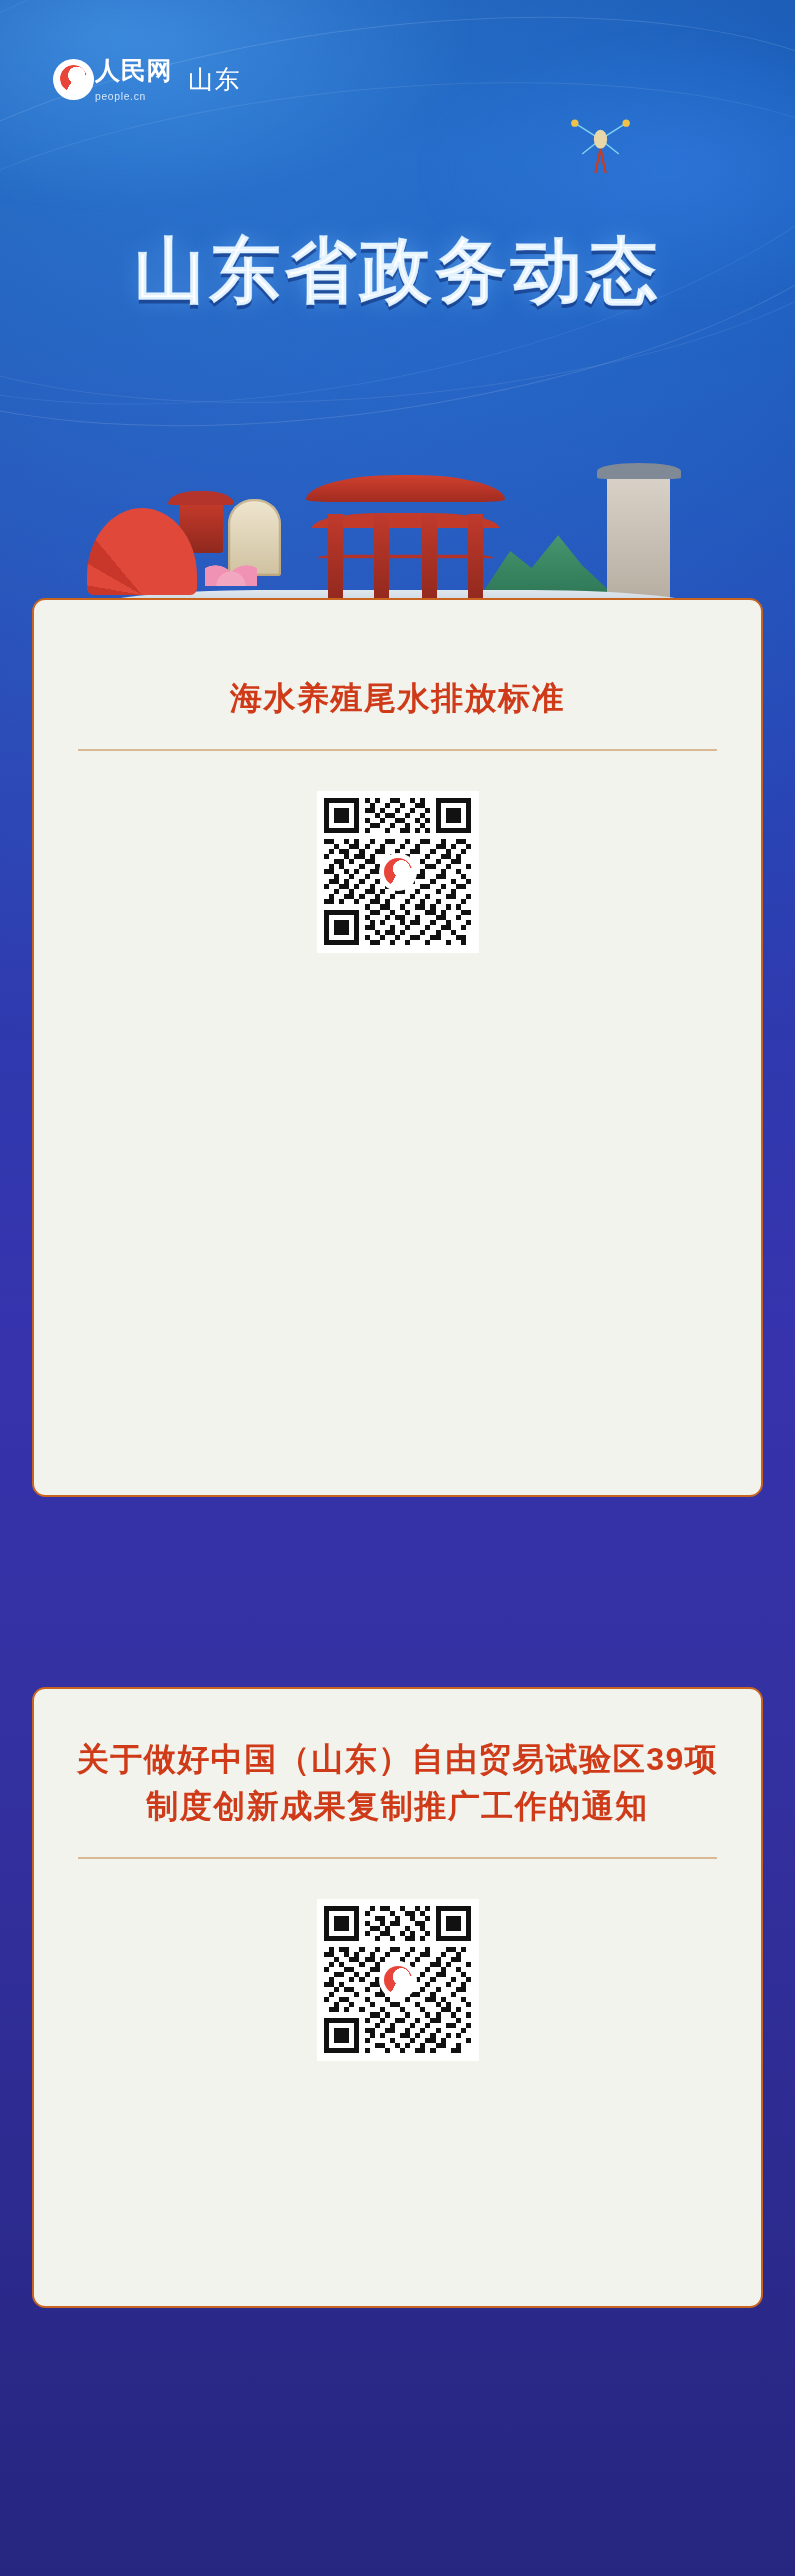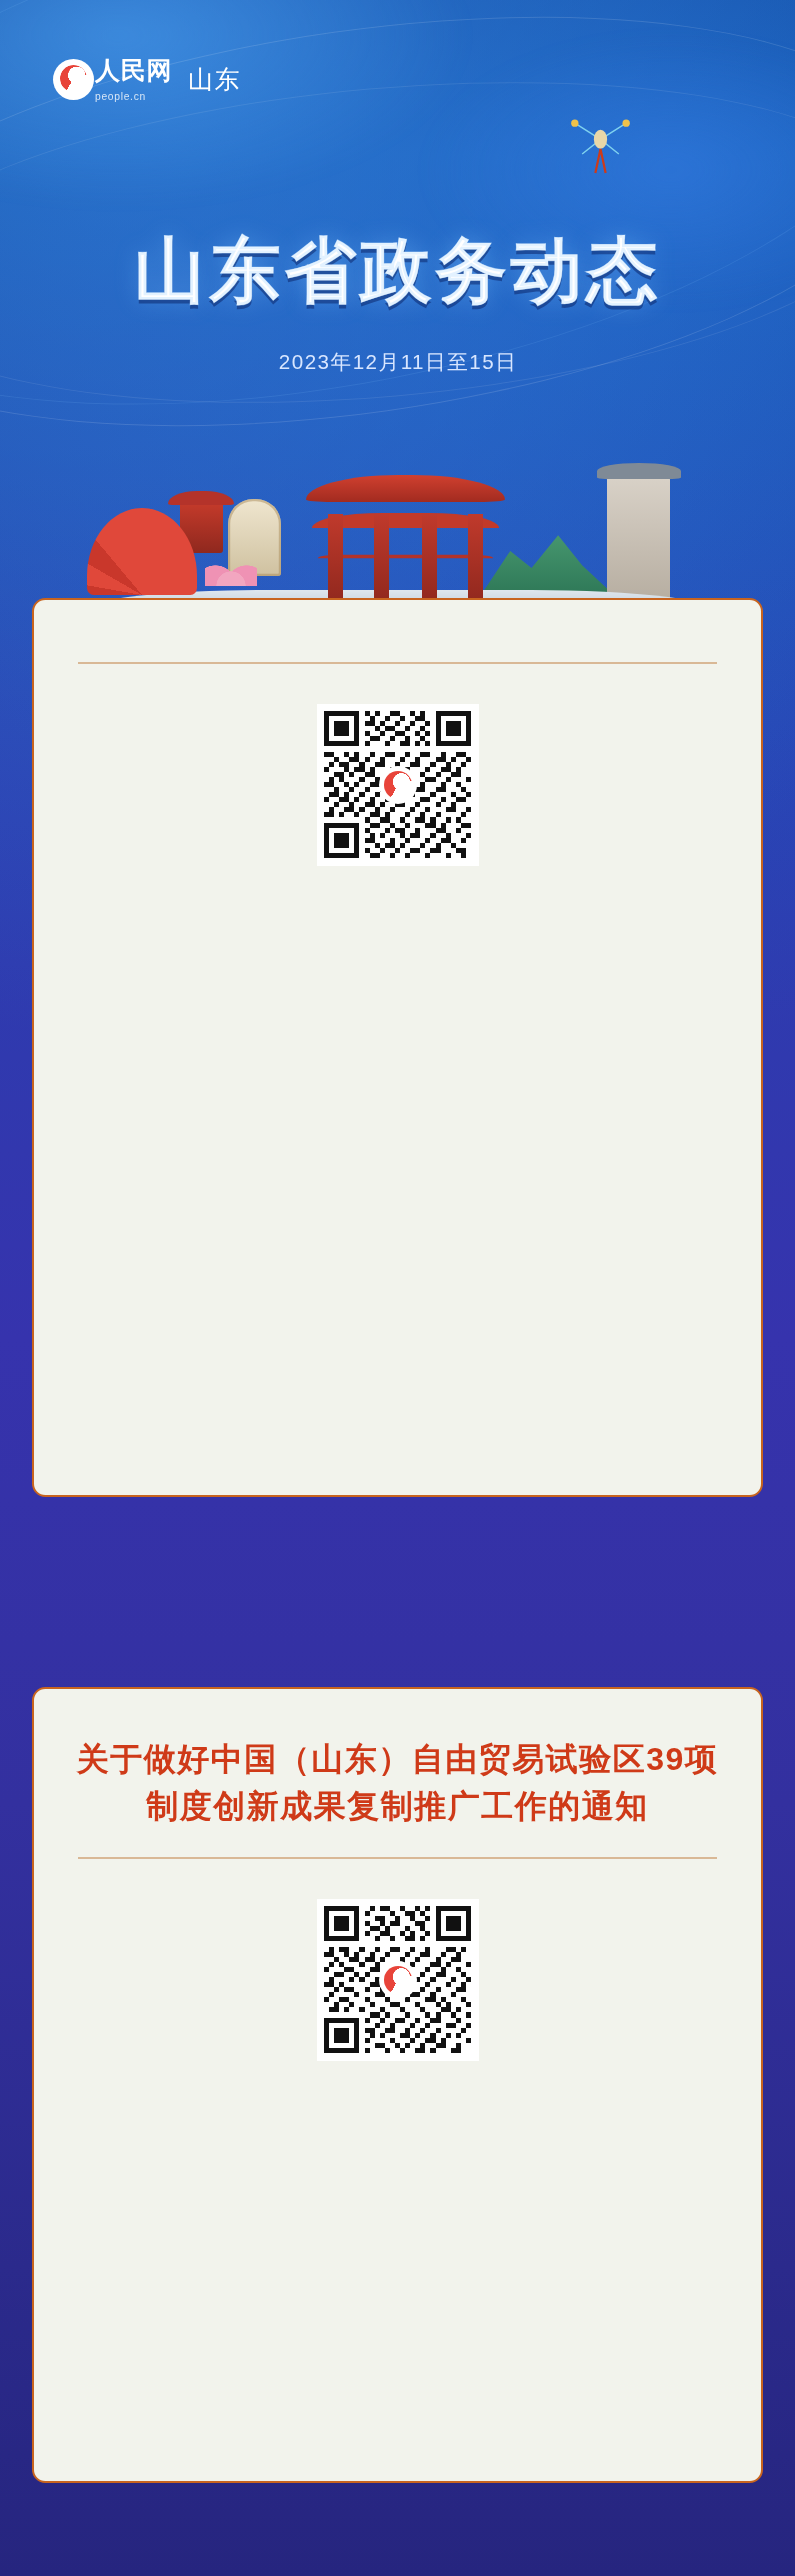--- a/index.html
+++ b/index.html
@@ -212,21 +212,21 @@
   .card {
     position: absolute;
     left: 32px;
     width: 731px;
     background: #f2f3ec;
     border: 2.2px solid #c8641f;
     border-radius: 13.3px;
     padding: 34px 41px 29.5px;
   }
   #card1 { top: 598px; height: 899px; }
-  #card2 { top: 1687px; height: 796px; }
+  #card2 { top: 1687px; height: 621px; }
 
   .card-title {
     text-align: center;
     color: #cf3a18;
     font-size: 32px;
     font-weight: bold;
     letter-spacing: 1.5px;
     line-height: 1.45;
     margin-top: 41px;
   }
@@ -293,21 +293,20 @@
       <path d="M20 18 L55 40 L90 18"></path>
       <path d="M30 60 L55 40 L80 60"></path>
     </g>
     <ellipse cx="55" cy="40" rx="9" ry="13" fill="#e8d7a8"></ellipse>
     <path d="M55 53 L48 86 M55 53 L62 86" stroke="#cf3a18" stroke-width="3" fill="none"></path>
     <circle cx="20" cy="18" r="5" fill="#f0c24a"></circle>
     <circle cx="90" cy="18" r="5" fill="#f0c24a"></circle>
   </svg>
 
   <div class="main-title">山东省政务动态</div>
-  <div class="sub-date">2023年12月11日至15日</div>
 
   <div class="scene">
     <div class="mountain"></div>
     <div class="pagoda"></div>
     <div class="ground"></div>
     <div class="water"></div>
     <div class="tower"></div>
     <div class="gate">
       <div class="roof"></div>
       <div class="col c1"></div>
@@ -317,20 +316,21 @@
     </div>
     <div class="fan"></div>
     <div class="stele"></div>
     <div class="lotus"></div>
     <div class="fall f1"></div>
     <div class="fall f2"></div>
     <div class="fall f3"></div>
   </div>
 
   <div class="card" id="card1">
+    <div class="card-title">海水养殖尾水排放标准</div>
     <div class="rule"></div>
     <div class="qr-wrap">
       <div class="qr">
         <svg width="147" height="147" viewBox="0 0 29 29" shape-rendering="crispEdges">
           <rect width="29" height="29" fill="#fff"></rect>
           <g fill="#111">
             <rect x="0" y="0" width="7" height="1"></rect>
               <rect x="0" y="6" width="7" height="1"></rect>
             <rect x="0" y="0" width="1" height="7"></rect>
               <rect x="6" y="0" width="1" height="7"></rect>

